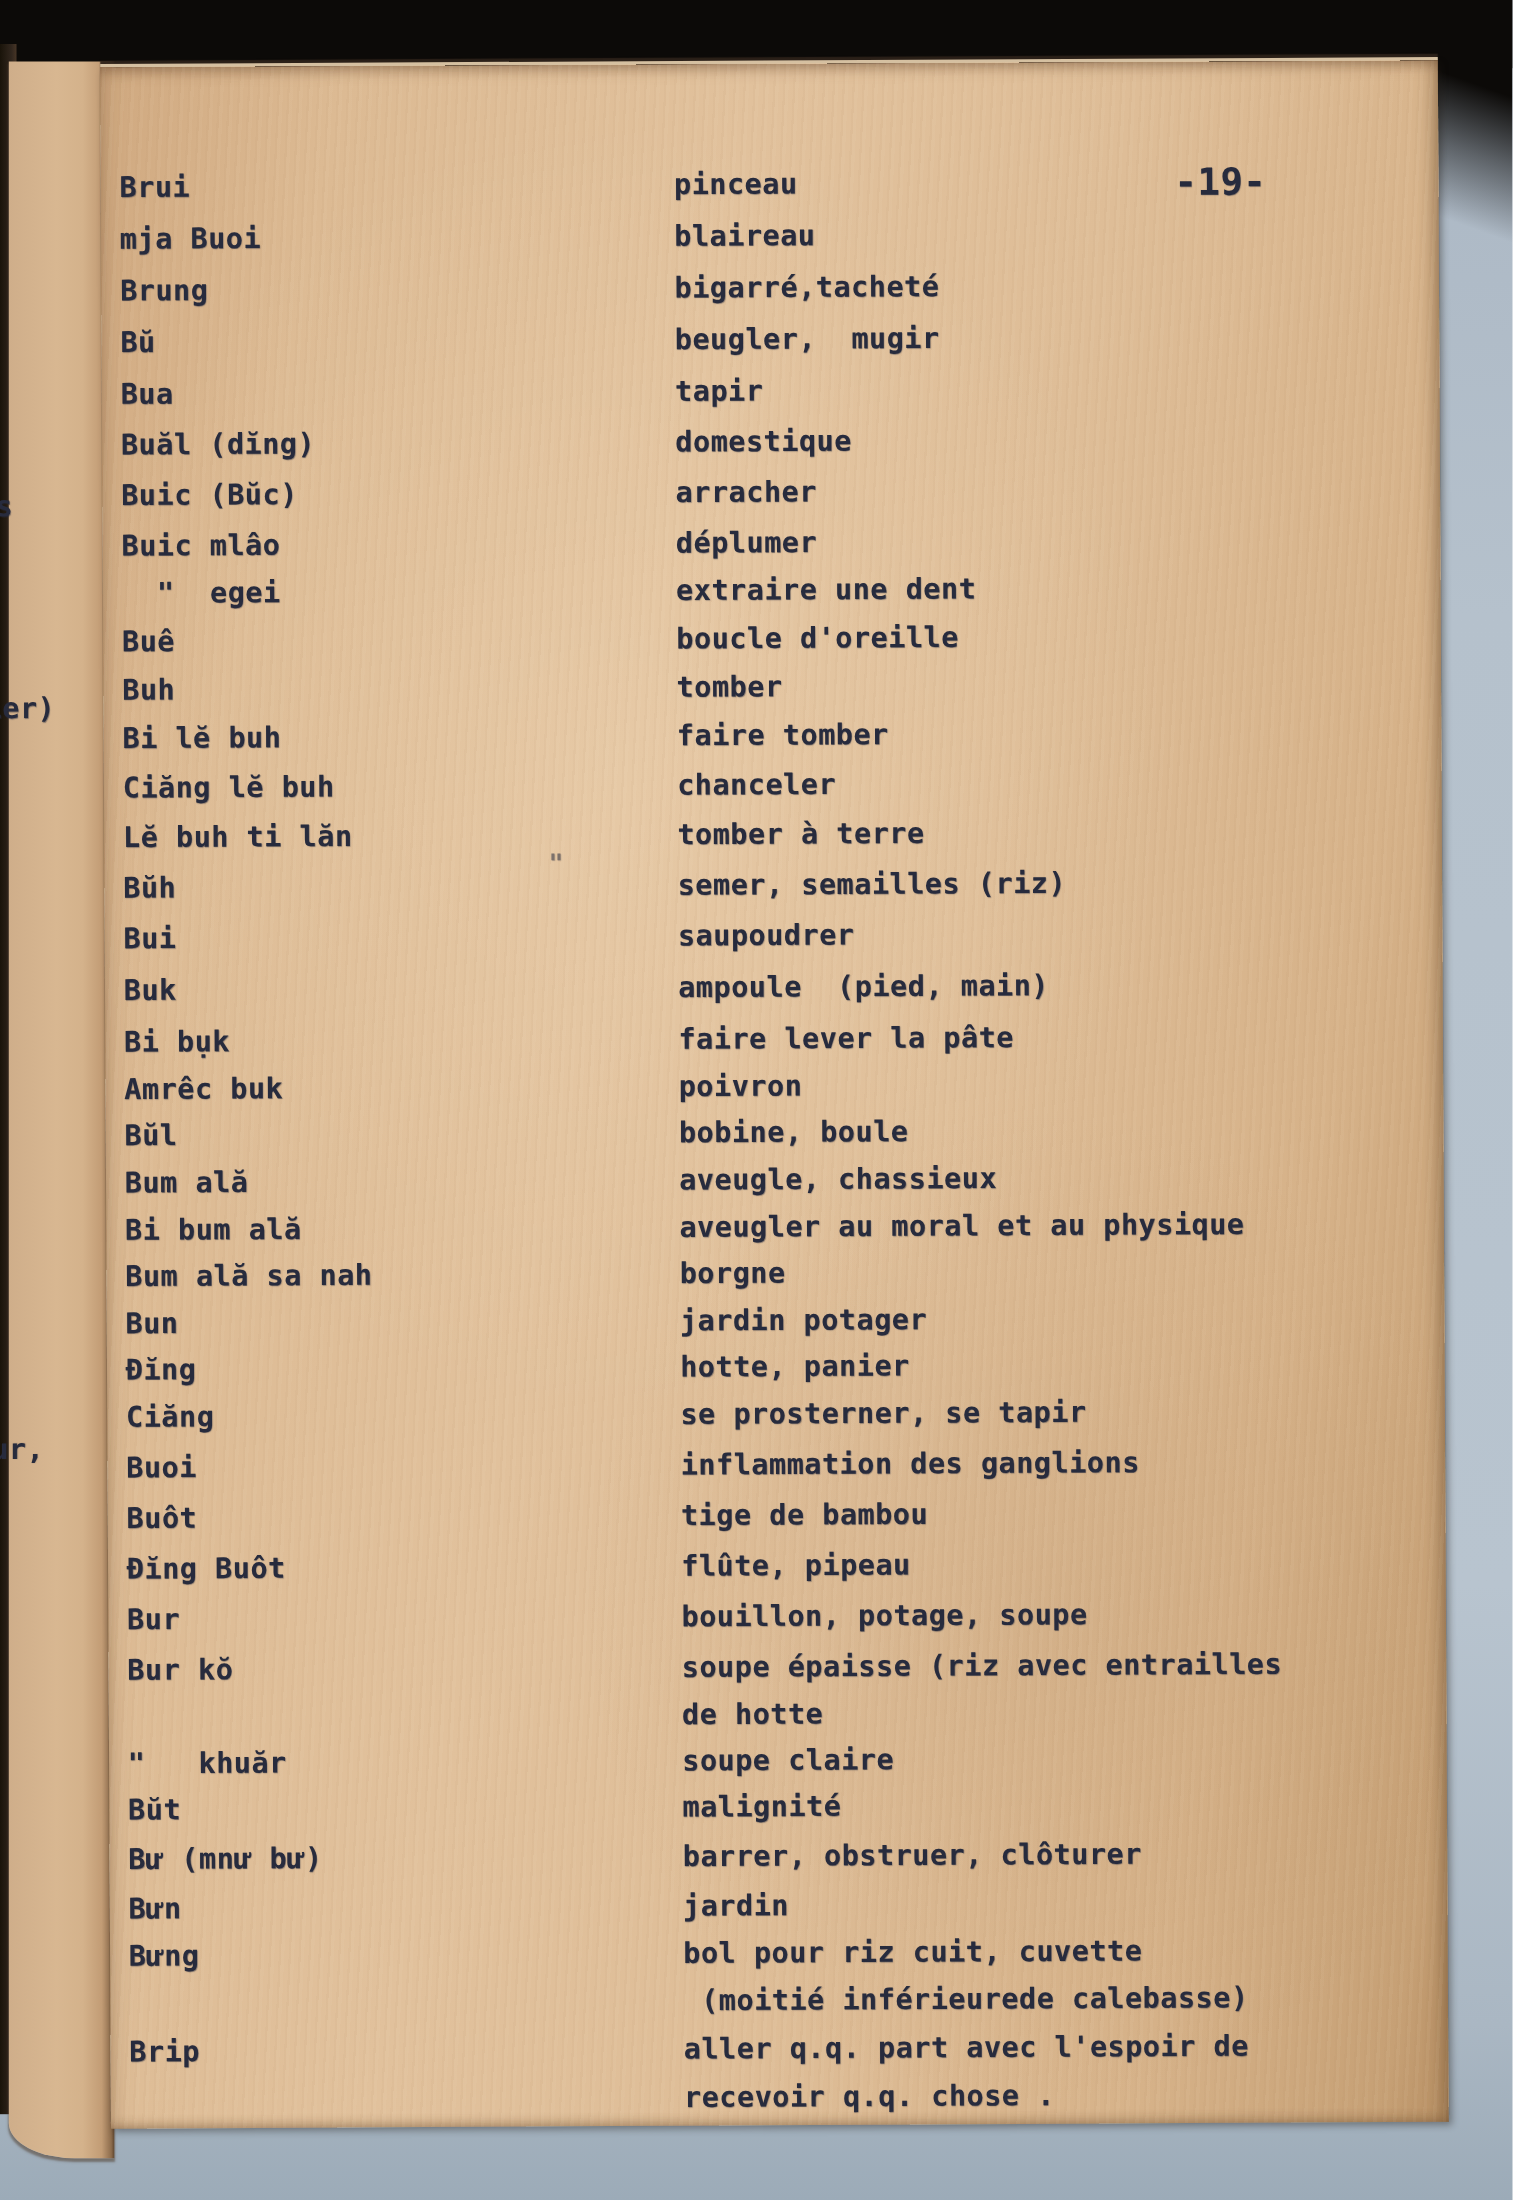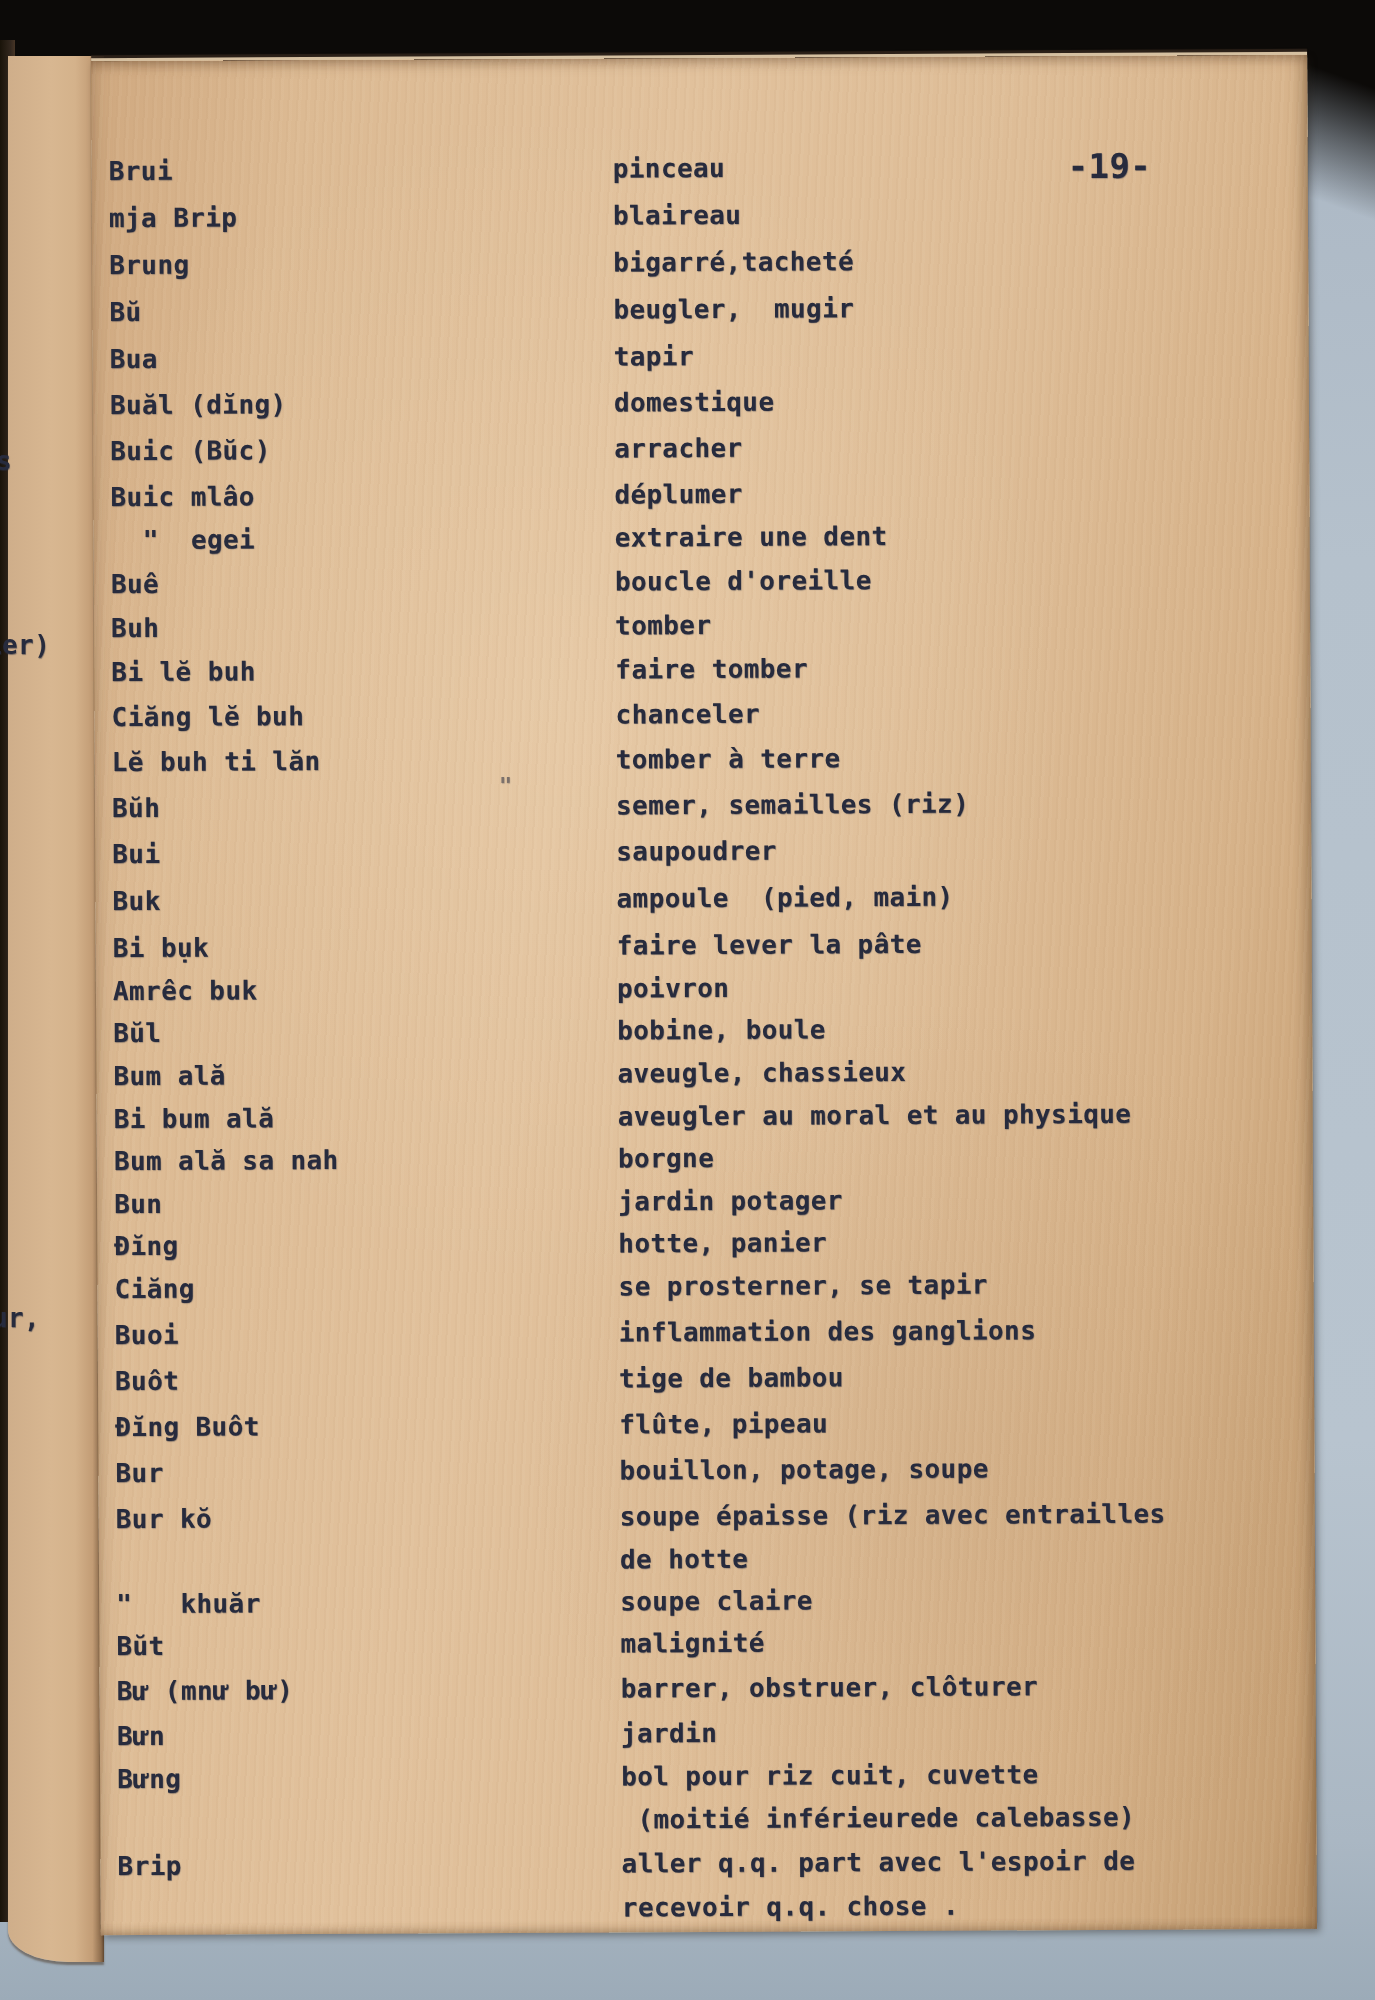--- a/index.html
+++ b/index.html
@@ -63,21 +63,21 @@
 <div class="prev-page"></div>
 
 <div class="page">
   <div class="txt pageno">-19-</div>
 
   <div class="row" style="top:97px">
       <span class="txt term">Brui</span>
       <span class="txt def">pinceau</span>
     </div>
   <div class="row" style="top:144px">
-      <span class="txt term">mja Brip</span>
+      <span class="txt term">mja Buoi</span>
       <span class="txt def">blaireau</span>
     </div>
   <div class="row" style="top:191px">
       <span class="txt term">Brung</span>
       <span class="txt def">bigarré,tacheté</span>
     </div>
   <div class="row" style="top:238px">
       <span class="txt term">Bŭ</span>
       <span class="txt def">beugler,  mugir</span>
     </div>

